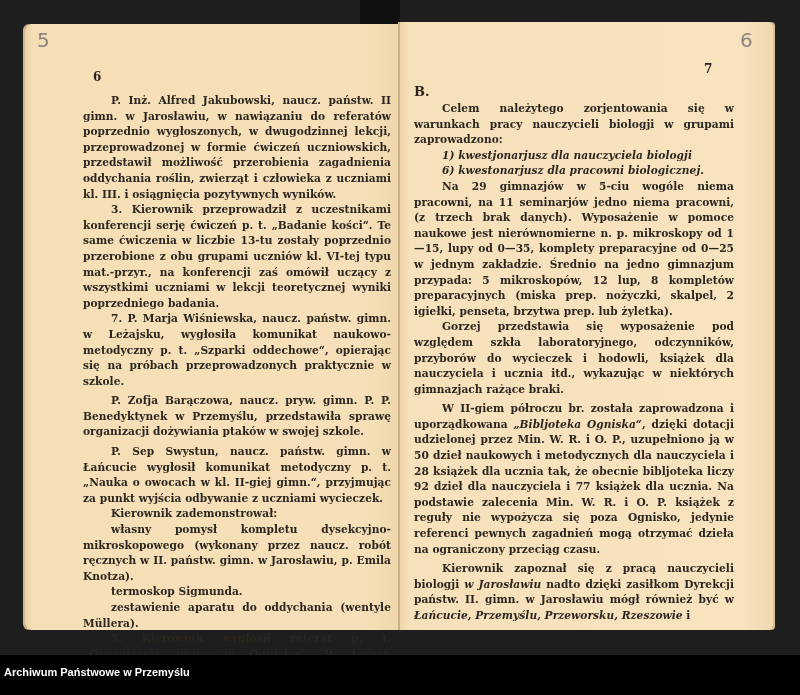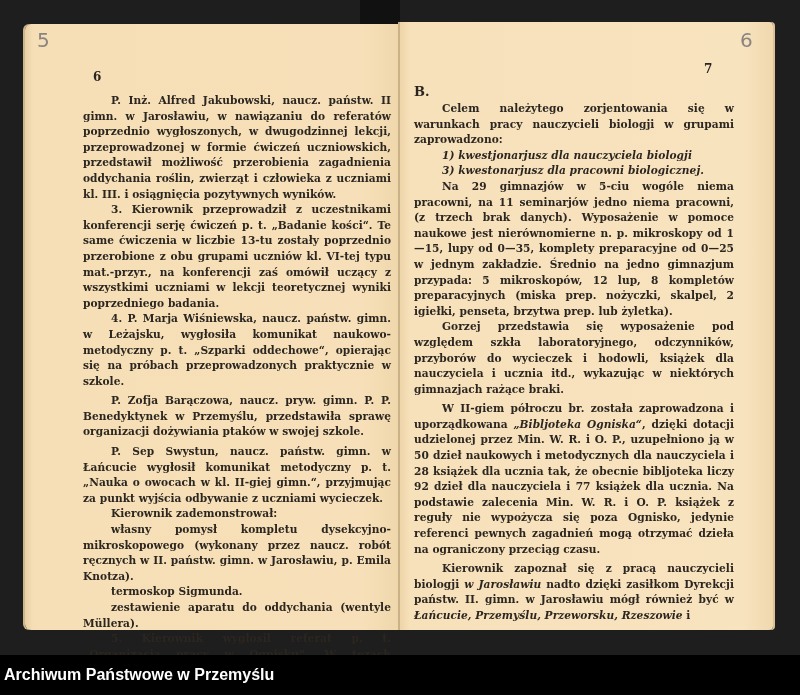--- a/index.html
+++ b/index.html
@@ -72,58 +72,58 @@
   }
   .it { font-style:italic; }
   .list-item { text-indent:0; padding-left:28px; }
   .footer {
     position:absolute; left:0; top:655px; width:800px; height:40px;
     background:#000;
   }
   .footer-text {
     position:absolute; left:4px; top:11px;
     font-family:"Liberation Sans", sans-serif;
-    font-weight:bold; font-size:16px; color:#ffffff;
+    font-weight:bold; font-size:11px; color:#ffffff;
   }
 </style>
 </head>
 <body>
 
 <div class="scan-bg"></div>
 <div class="spine-dark"></div>
 
 <div class="page page-left"></div>
 <div class="pencil" style="left:37px; top:28px;">5</div>
 <div class="pnum" style="left:93px; top:70px;">6</div>
 
 <div class="text left-text">
   <p class="indent">P. Inż. Alfred Jakubowski, naucz. państw. II gimn. w Jarosławiu, w nawiązaniu do referatów poprzednio wygłoszonych, w dwugodzinnej lekcji, przeprowadzonej w formie ćwiczeń uczniowskich, przedstawił możliwość przerobienia zagadnienia oddychania roślin, zwierząt i człowieka z uczniami kl. III. i osiągnięcia pozytywnych wyników.</p>
   <p class="indent">3. Kierownik przeprowadził z uczestnikami konferencji serję ćwiczeń p. t. „Badanie kości“. Te same ćwiczenia w liczbie 13-tu zostały poprzednio przerobione z obu grupami uczniów kl. VI-tej typu mat.-przyr., na konferencji zaś omówił uczący z wszystkimi uczniami w lekcji teoretycznej wyniki poprzedniego badania.</p>
-  <p class="indent">4. P. Marja Wiśniewska, naucz. państw. gimn. w Leżajsku, wygłosiła komunikat naukowo-metodyczny p. t. „Szparki oddechowe“, opierając się na próbach przeprowadzonych praktycznie w szkole.</p>
+  <p class="indent">7. P. Marja Wiśniewska, naucz. państw. gimn. w Leżajsku, wygłosiła komunikat naukowo-metodyczny p. t. „Szparki oddechowe“, opierając się na próbach przeprowadzonych praktycznie w szkole.</p>
   <p class="indent gap">P. Zofja Barączowa, naucz. pryw. gimn. P. P. Benedyktynek w Przemyślu, przedstawiła sprawę organizacji dożywiania ptaków w swojej szkole.</p>
   <p class="indent gap">P. Sep Swystun, naucz. państw. gimn. w Łańcucie wygłosił komunikat metodyczny p. t. „Nauka o owocach w kl. II-giej gimn.“, przyjmując za punkt wyjścia odbywanie z uczniami wycieczek.</p>
   <p class="indent">Kierownik zademonstrował:</p>
   <p class="indent">własny pomysł kompletu dysekcyjno-mikroskopowego (wykonany przez naucz. robót ręcznych w II. państw. gimn. w Jarosławiu, p. Emila Knotza).</p>
   <p class="indent">termoskop Sigmunda.</p>
   <p class="indent">zestawienie aparatu do oddychania (wentyle Müllera).</p>
   <p class="indent">5. Kierownik wygłosił referat p. t. „Organizacja pracy w Ognisku“. W tezach wysuniętych w referacie przedstawił podstawy pracy wszystkich członków rejonu na przyszłych kilka lat.</p>
 
 </div>
 
 <div class="page page-right"></div>
 <div class="spine-line"></div>
 <div class="pencil" style="left:740px; top:28px;">6</div>
 <div class="pnum" style="left:704px; top:62px;">7</div>
 
 <div class="heading-b">B.</div>
 
 <div class="text right-text">
   <p class="indent">Celem należytego zorjentowania się w warunkach pracy nauczycieli biologji w grupami zaprowadzono:</p>
   <p class="list-item it">1) kwestjonarjusz dla nauczyciela biologji</p>
-  <p class="list-item it">3) kwestonarjusz dla pracowni biologicznej.</p>
+  <p class="list-item it">6) kwestonarjusz dla pracowni biologicznej.</p>
   <p class="indent">Na 29 gimnazjów w 5-ciu wogóle niema pracowni, na 11 seminarjów jedno niema pracowni, (z trzech brak danych). Wyposażenie w pomoce naukowe jest nierównomierne n. p. mikroskopy od 1—15, lupy od 0—35, komplety preparacyjne od 0—25 w jednym zakładzie. Średnio na jedno gimnazjum przypada: 5 mikroskopów, 12 lup, 8 kompletów preparacyjnych (miska prep. nożyczki, skalpel, 2 igiełki, penseta, brzytwa prep. lub żyletka).</p>
   <p class="indent">Gorzej przedstawia się wyposażenie pod względem szkła laboratoryjnego, odczynników, przyborów do wycieczek i hodowli, książek dla nauczyciela i ucznia itd., wykazując w niektórych gimnazjach rażące braki.</p>
   <p class="indent gap"><span>W II-giem półroczu br. została zaprowadzona i uporządkowana </span><span class="it">„Bibljoteka Ogniska“</span><span>, dzięki dotacji udzielonej przez Min. W. R. i O. P., uzupełniono ją w 50 dzieł naukowych i metodycznych dla nauczyciela i 28 książek dla ucznia tak, że obecnie bibljoteka liczy 92 dzieł dla nauczyciela i 77 książek dla ucznia. Na podstawie zalecenia Min. W. R. i O. P. książek z reguły nie wypożycza się poza Ognisko, jedynie referenci pewnych zagadnień mogą otrzymać dzieła na ograniczony przeciąg czasu.</span></p>
   <p class="indent gap"><span>Kierownik zapoznał się z pracą nauczycieli biologji </span><span class="it">w Jarosławiu</span><span> nadto dzięki zasiłkom Dyrekcji państw. II. gimn. w Jarosławiu mógł również być w </span><span class="it">Łańcucie, Przemyślu, Przeworsku, Rzeszowie</span><span> i </span></p>
 </div>
 
 <div class="footer">
   <div class="footer-text">Archiwum Państwowe w Przemyślu</div>
 </div>
 

